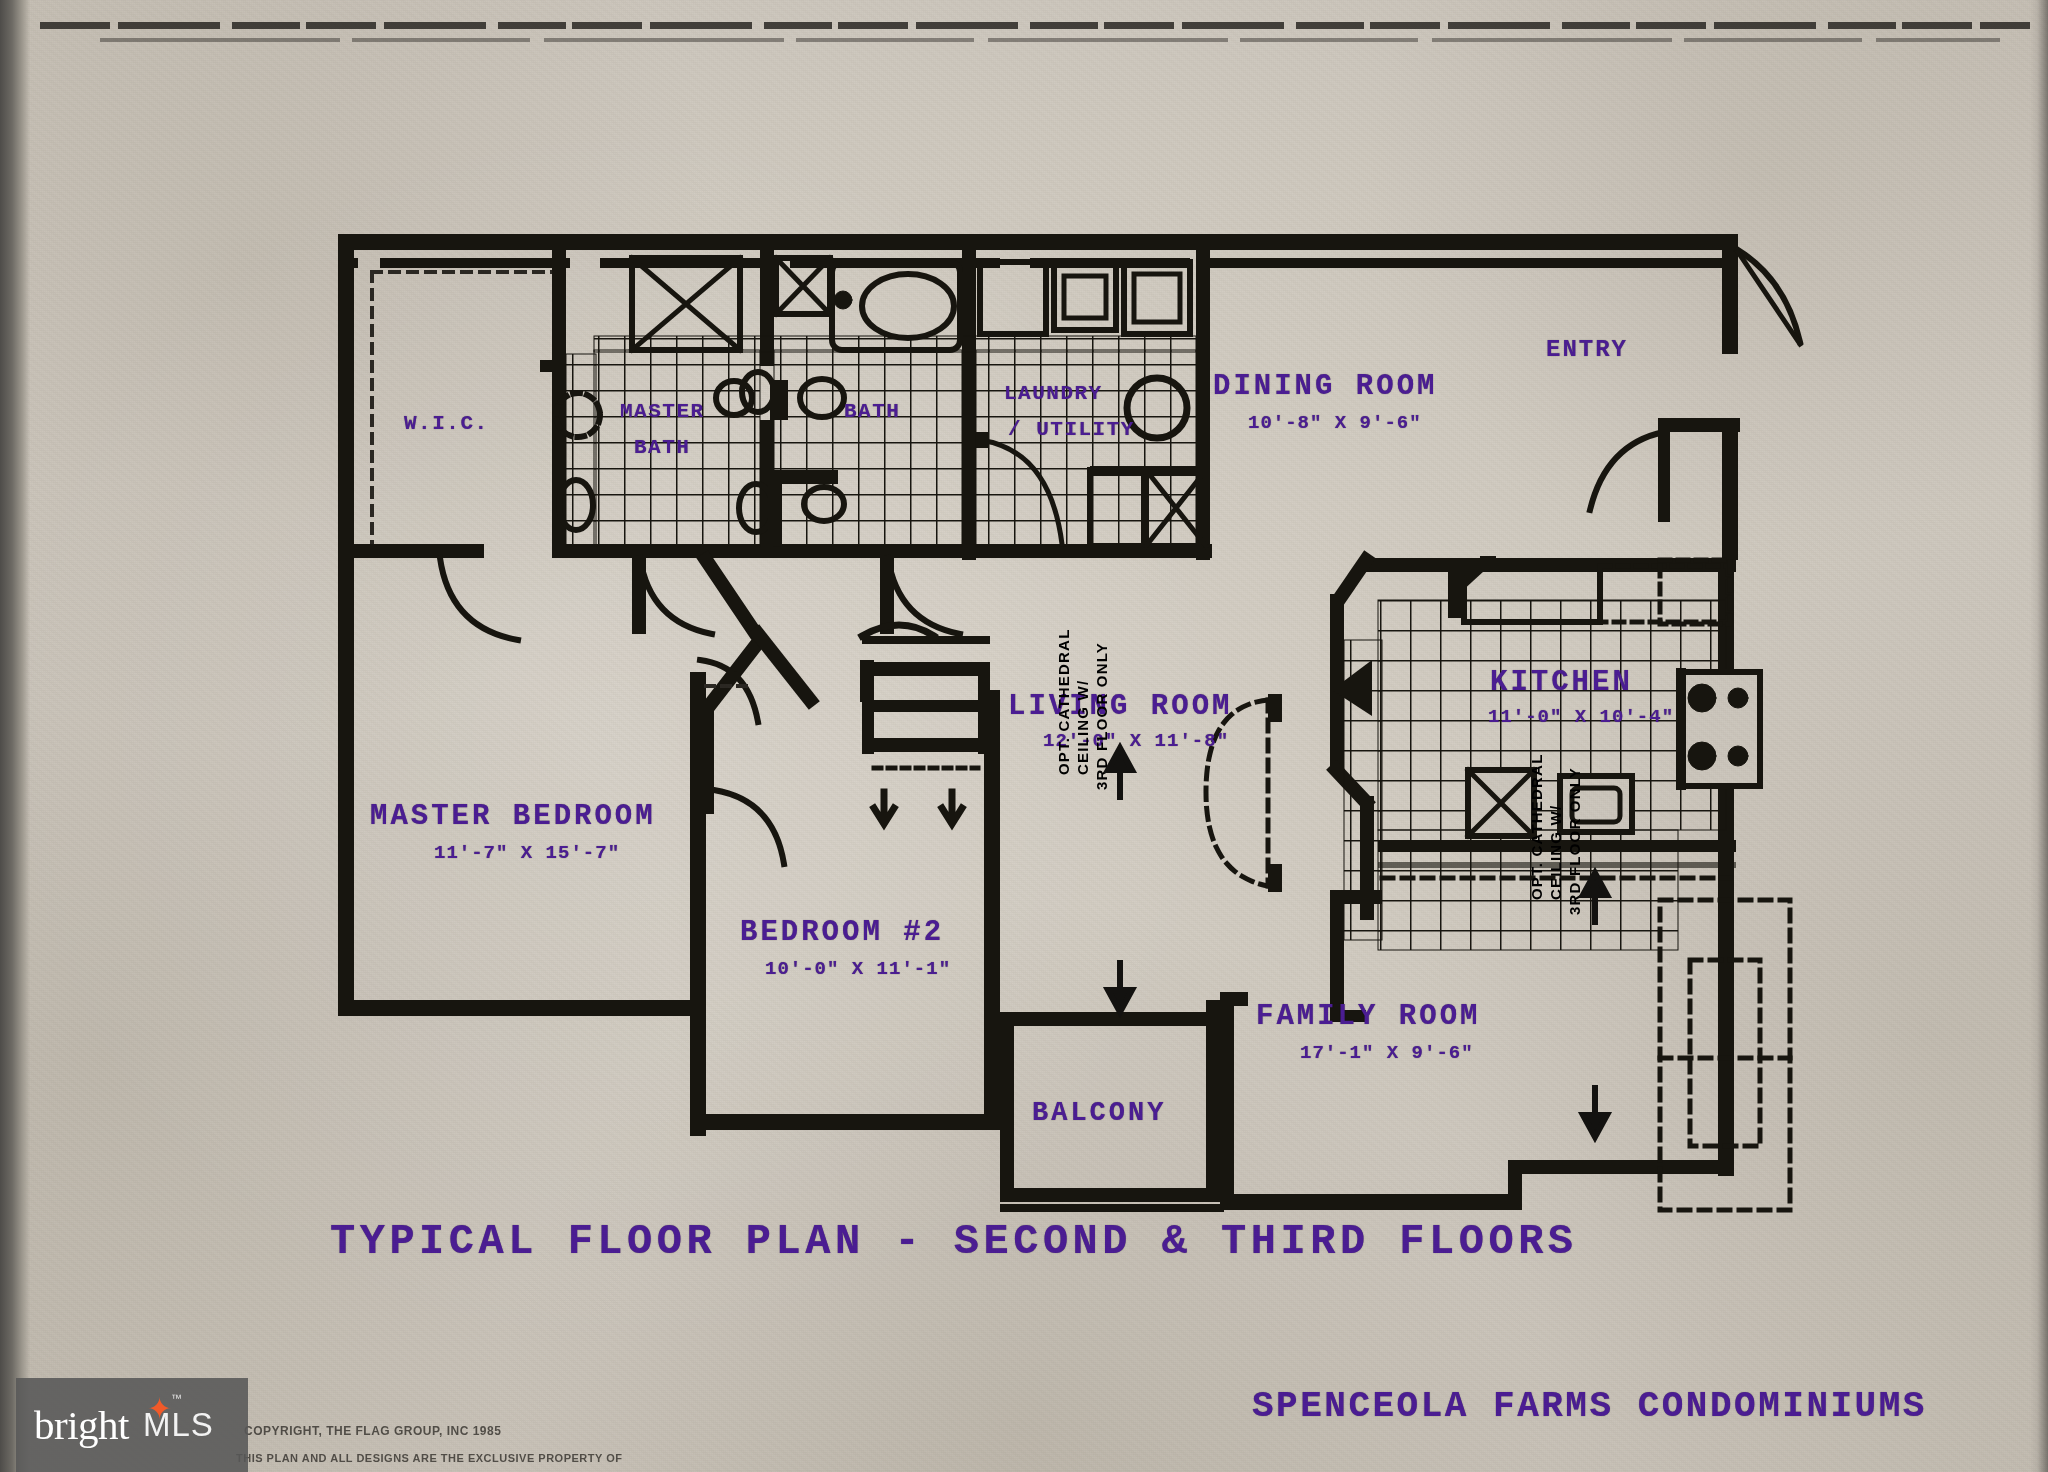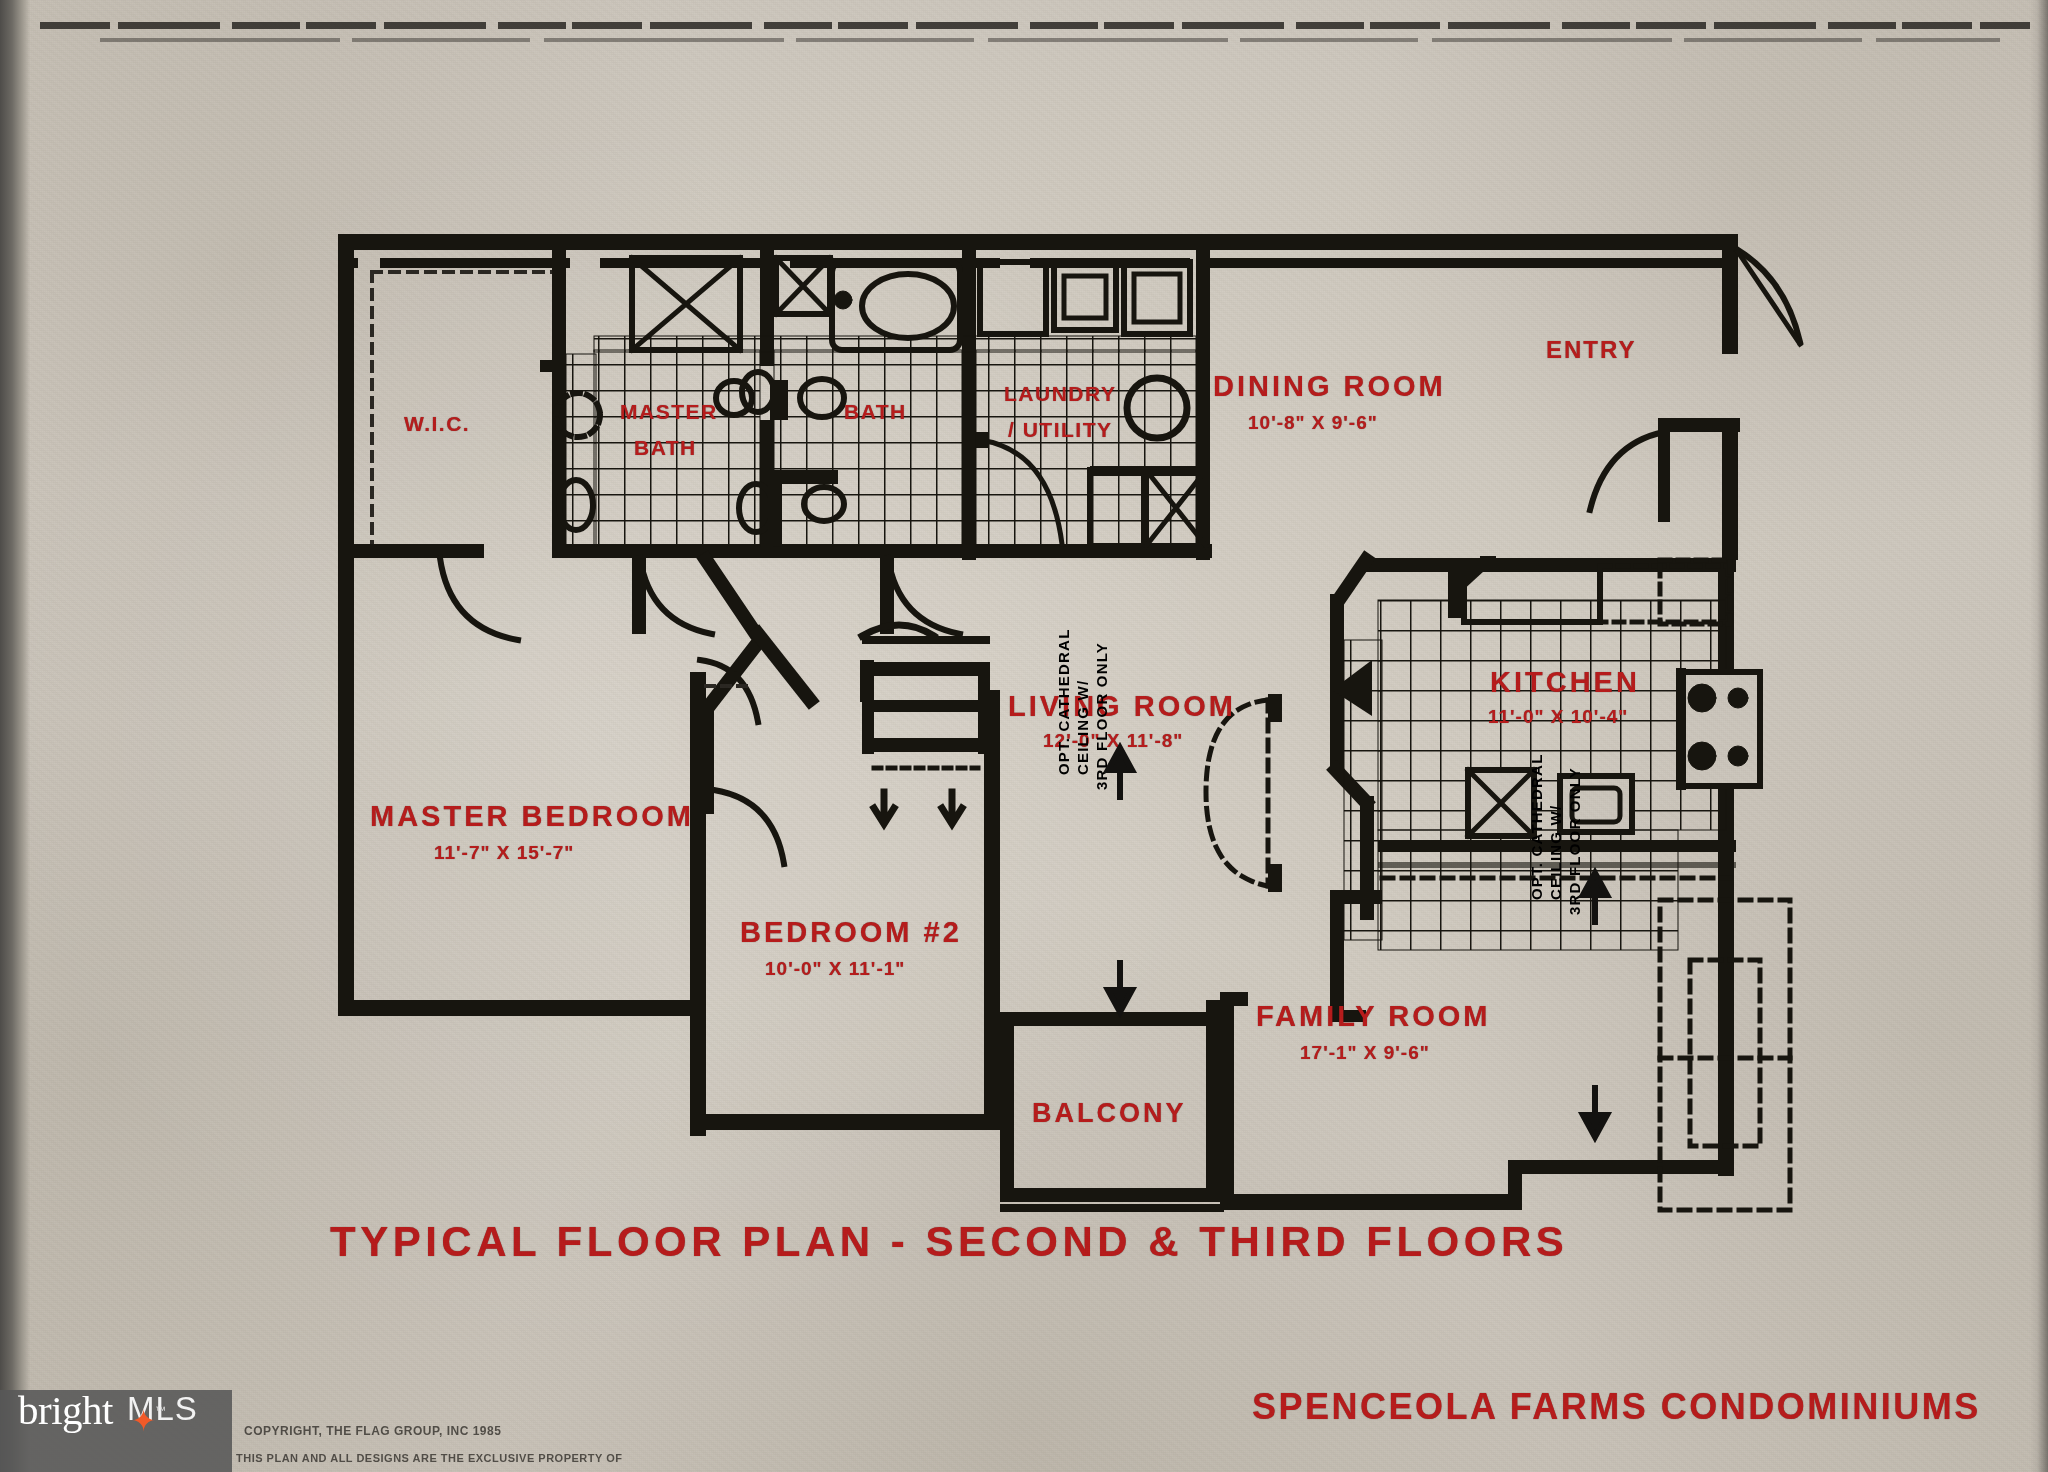--- a/index.html
+++ b/index.html
@@ -77,23 +77,23 @@
   #plan {
     position: absolute;
     left: 0; top: 0;
     width: 2048px; height: 1472px;
   }
   #plan svg { display: block; }
 
   
   .lbl {
     position: absolute;
-    color: #b91c1c;
+    color: #4c1d95;
     white-space: nowrap;
-    font-family: Liberation Sans, sans-serif;
+    font-family: Liberation Mono, monospace;
     font-weight: 700;
     letter-spacing: 1.5px;
     text-shadow: 0 0 1px rgba(20,18,16,.55);
     transform-origin: left top;
   }
   .room-name { font-size: 29px; letter-spacing: 3px; }
   .room-dim  { font-size: 19px; letter-spacing: 1px; }
   .small-name { font-size: 24px; letter-spacing: 2px; }
   .tiny-name { font-size: 21px; letter-spacing: 1.5px; }
   .title-txt {
@@ -115,24 +115,24 @@
     color: #2b2824;
     letter-spacing: .5px;
     font-weight: 700;
     opacity: .75;
     white-space: nowrap;
     filter: blur(.4px);
   }
   
   #watermark {
     position: absolute;
-    left: 0; bottom: 0;
-    width: 232px; height: 82px;
+    left: 16px; bottom: 0;
+    width: 232px; height: 94px;
     background: rgba(88,88,88,.88);
-    display: flex; align-items: flex-start;
+    display: flex; align-items: center;
     padding-left: 18px;
     box-sizing: border-box;
   }
   #wm-bright {
     font-family: "Liberation Serif", serif;
     font-size: 41px;
     color: #ffffff;
     line-height: 1;
     letter-spacing: -0.5px;
   }

